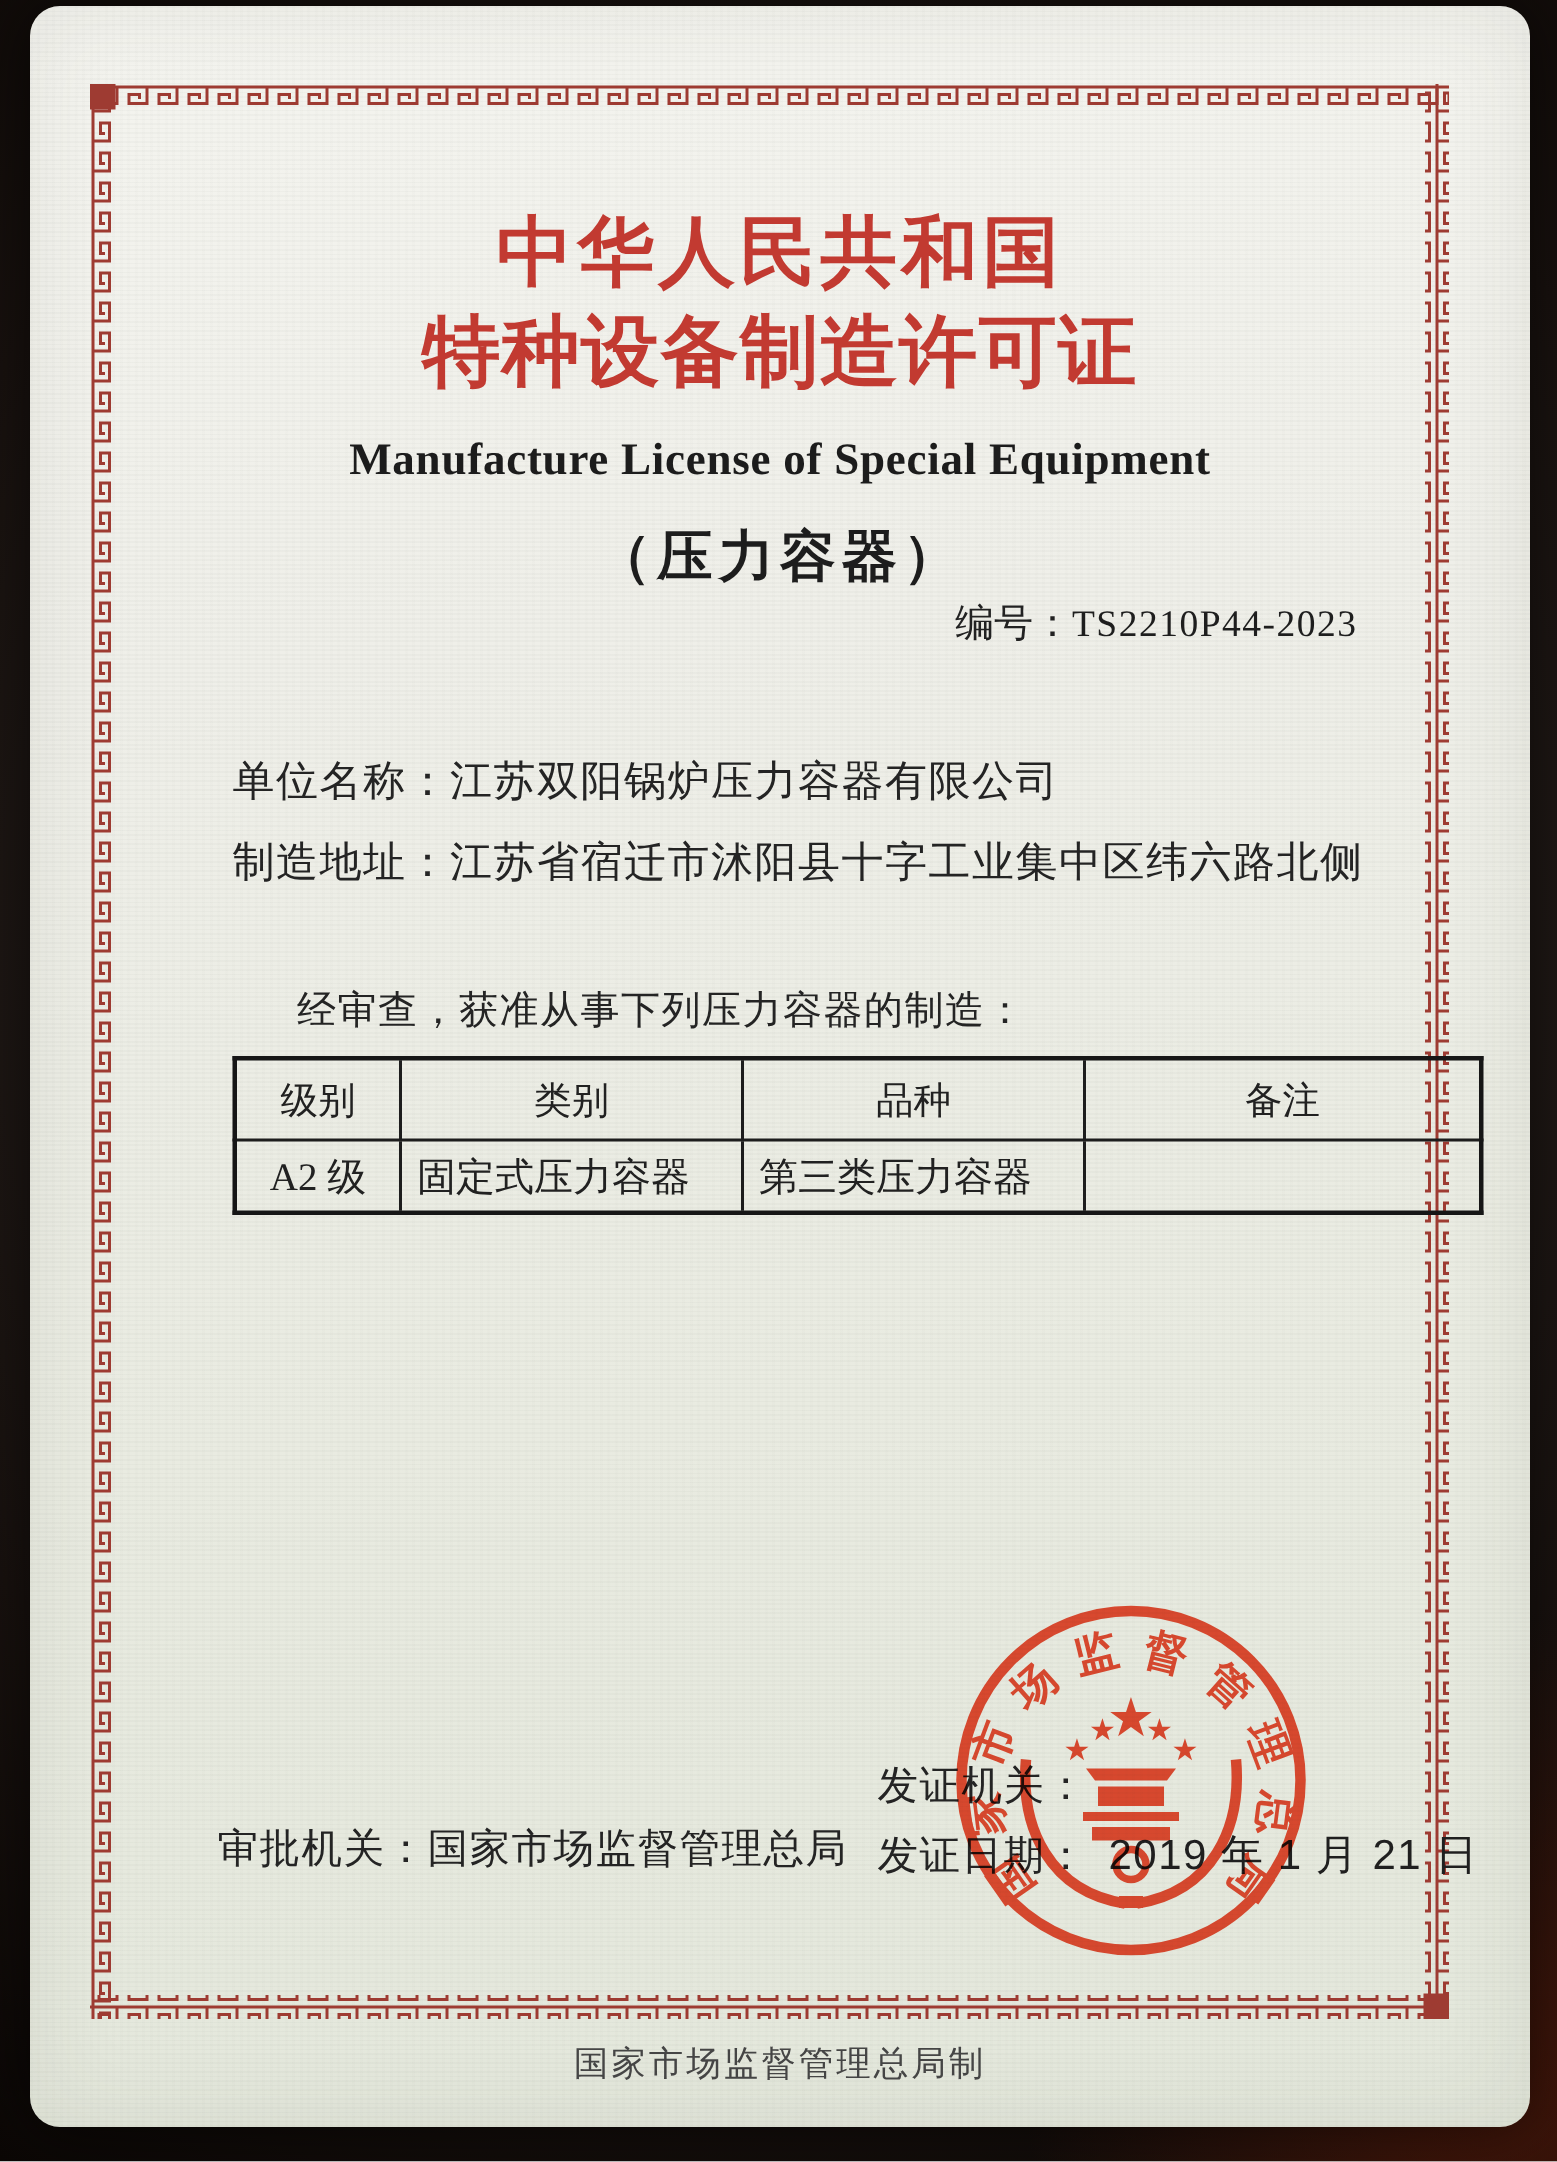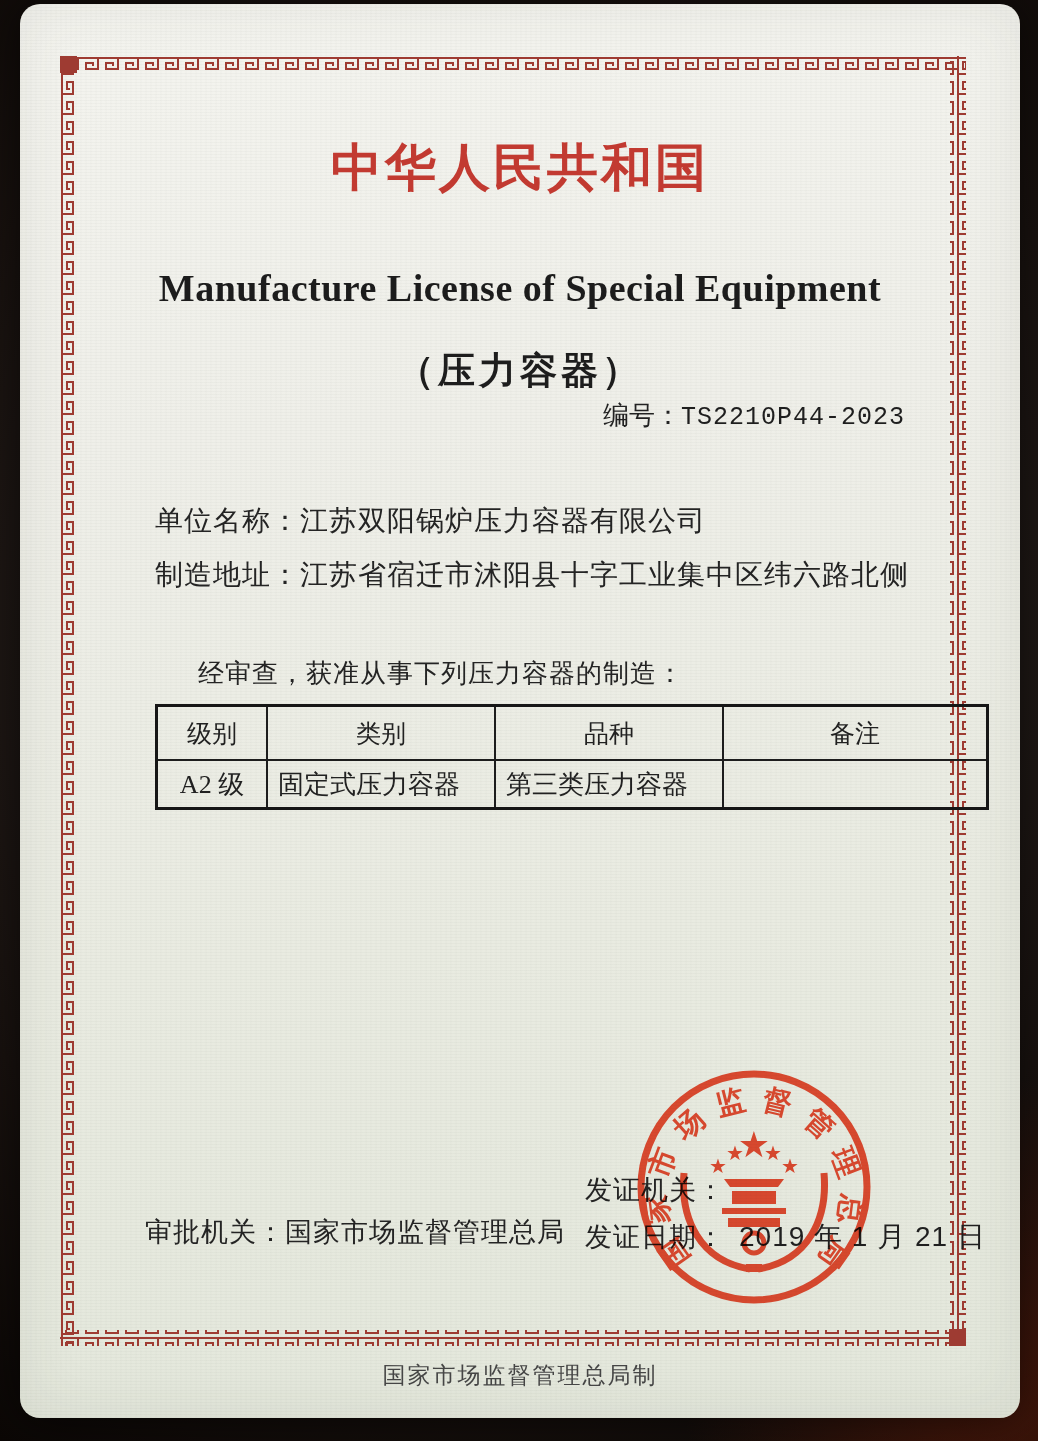--- a/index.html
+++ b/index.html
@@ -25,31 +25,31 @@
       repeating-linear-gradient(0deg, rgba(90,100,90,0.035) 0 1px, rgba(0,0,0,0) 1px 3px),
       repeating-linear-gradient(90deg, rgba(120,120,110,0.02) 0 2px, rgba(0,0,0,0) 2px 5px),
       linear-gradient(175deg, #f4f4ef 0%, #efefe9 30%, #e9ebe1 65%, #e3e7db 100%);
     box-shadow: 0 0 45px rgba(0,0,0,0.65), inset 0 0 60px rgba(60,60,50,0.08);
   }
   .meander { position: absolute; left: 40px; top: 52px; }
 
   .hdr { position: absolute; left: 0; width: 100%; text-align: center; white-space: nowrap; }
   .title-cn1 { top: 130px; font-size: 51px; font-weight: 700; color: #c23a31; letter-spacing: 3px; }
   .title-cn2 { top: 196px; font-size: 52px; font-weight: 700; color: #c23a31; letter-spacing: 1px; }
-  .title-en  { font-size: 38px; font-weight: 700; color: #1c1c1c; letter-spacing: 0.5px; }
+  .title-en  { font-size: 30px; font-weight: 700; color: #1c1c1c; letter-spacing: 0.5px; margin-top: 24px; }
   .title-en1 { top: 262px; }
   .title-en2 { top: 304px; }
   .subtitle  { top: 342px; font-size: 37px; font-weight: 600; color: #1d1d1d; letter-spacing: 4px; }
 
   .license-row {
     position: absolute; top: 394px; right: 115px;
     font-size: 26px; color: #222; white-space: nowrap;
   }
   .license-no {
-    font-family: Liberation Mono, monospace;
+    font-family: Liberation Serif, serif;
     font-size: 25px; letter-spacing: 1px; color: #1e1e1e;
   }
 
   .field-row { position: absolute; left: 135px; font-size: 28px; color: #242424; white-space: nowrap; letter-spacing: 1px; }
   .unit-row { top: 498px; }
   .addr-row { top: 552px; }
   .note-row { position: absolute; left: 178px; top: 652px; font-size: 26px; color: #242424; letter-spacing: 1px; }
 
   table.scope {
     position: absolute; left: 135px; top: 700px;
@@ -125,20 +125,21 @@
       </defs>
       <rect x="0" y="0" width="906" height="16" fill="url(#mh)"></rect>
       <rect x="0" y="1274" width="906" height="16" fill="url(#mh)"></rect>
       <rect x="0" y="0" width="16" height="1290" fill="url(#mv)"></rect>
       <rect x="890" y="0" width="16" height="1290" fill="url(#mv)"></rect>
       <rect x="0" y="0" width="17" height="17" fill="#9e3b32"></rect>
       <rect x="889" y="1273" width="17" height="17" fill="#9e3b32"></rect>
     </svg>
 
     <div class="hdr title-cn1">中华人民共和国</div>
+    <div class="hdr title-cn2">特种设备制造许可证</div>
     <div class="hdr title-en title-en1">Manufacture License of Special Equipment</div>
     <div class="hdr subtitle">（压力容器）</div>
 
     <div class="license-row">
       <span>编号：</span><span class="license-no">TS2210P44-2023</span>
     </div>
 
     <div class="field-row unit-row">
       <span>单位名称：</span><span>江苏双阳锅炉压力容器有限公司</span>
     </div>

